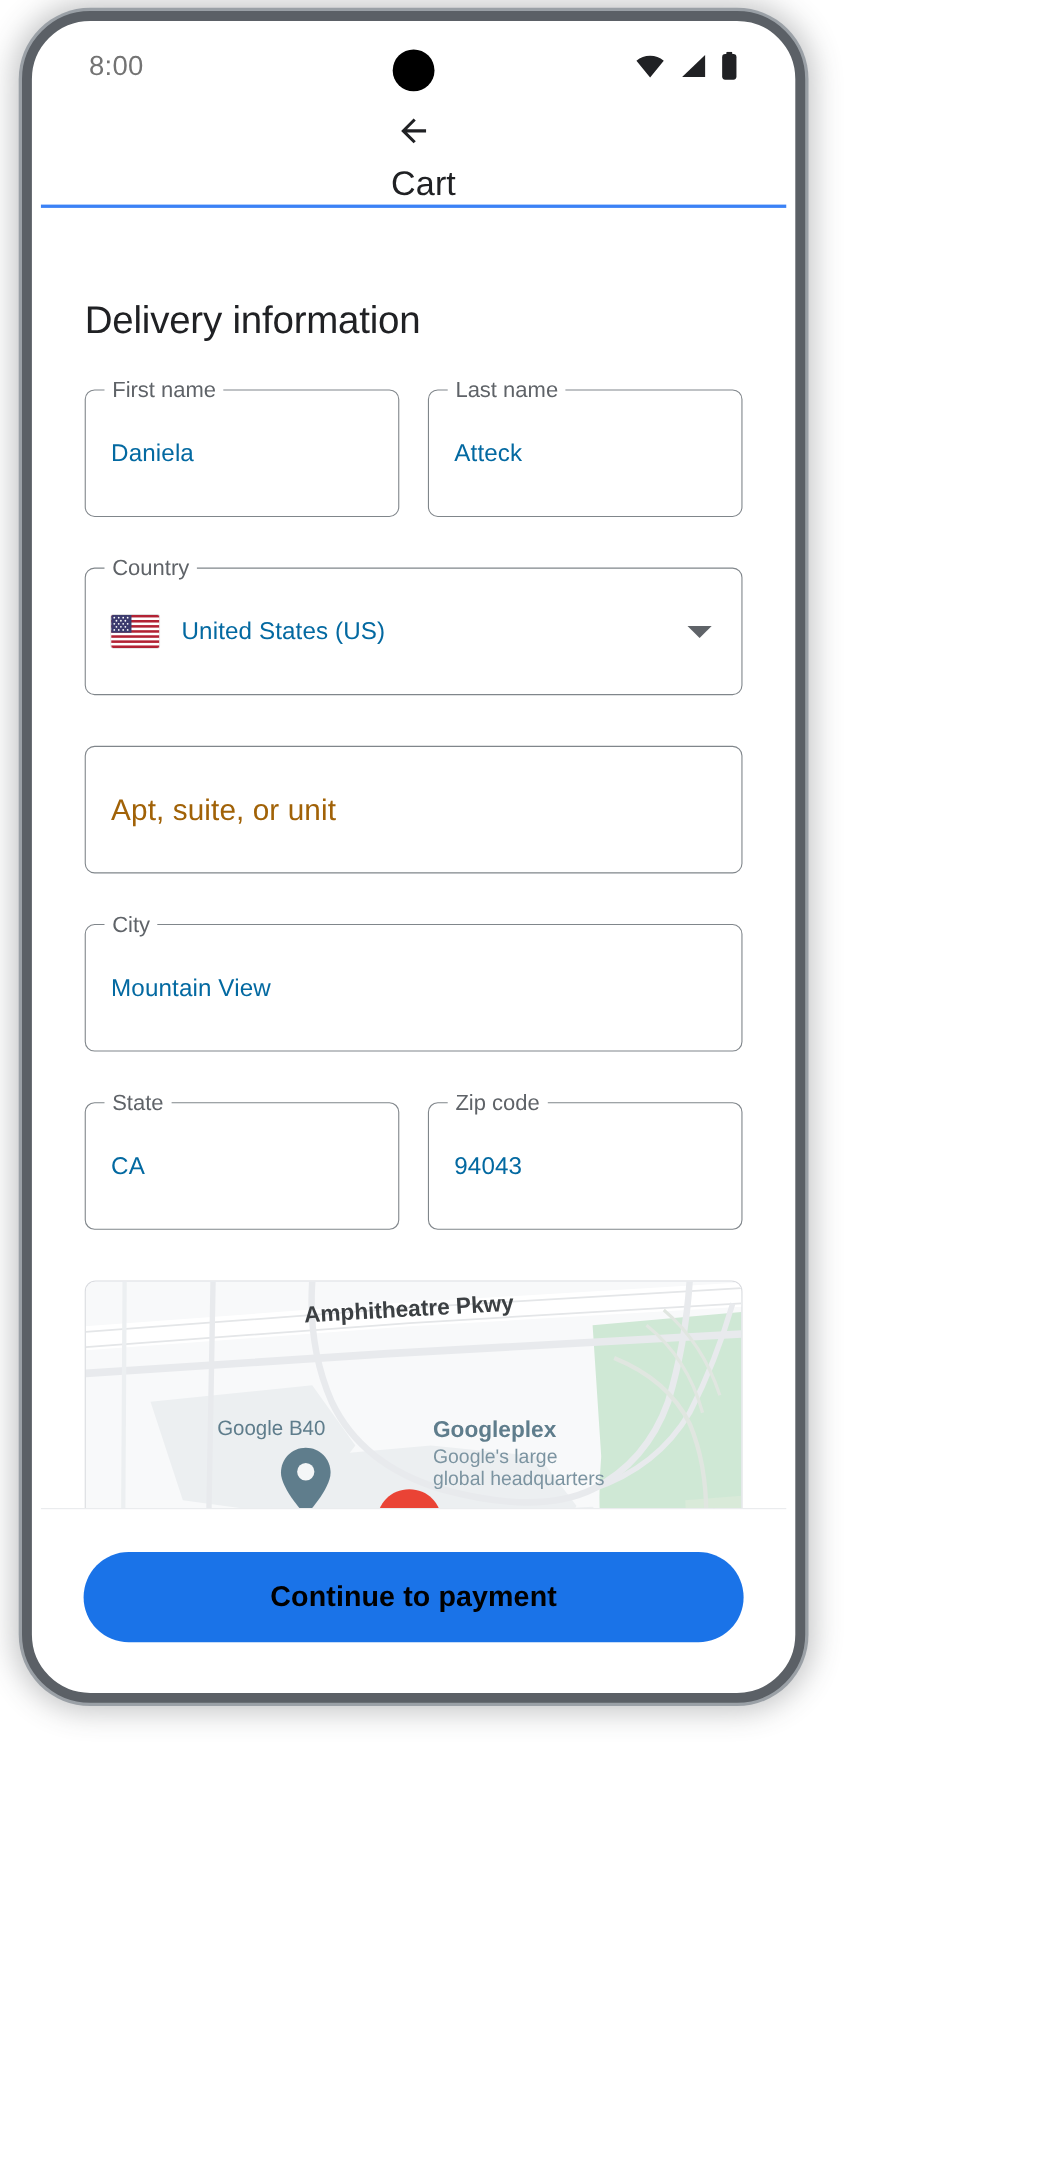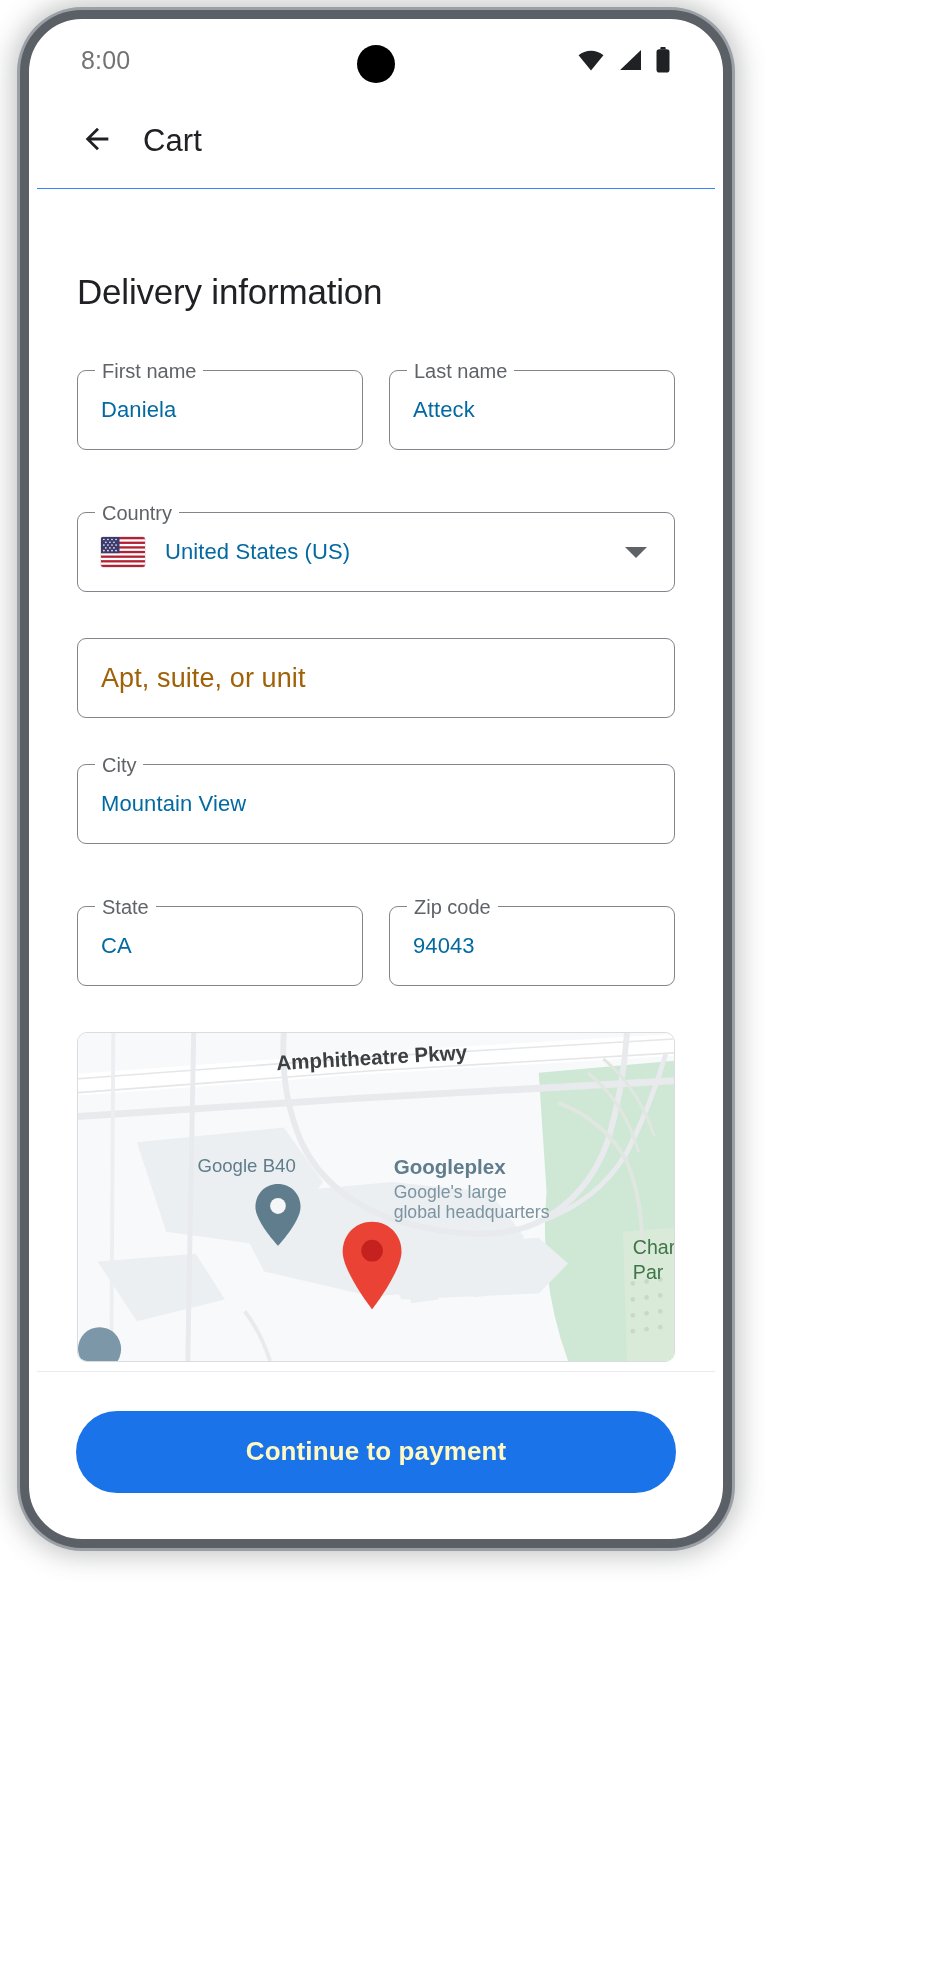--- a/index.html
+++ b/index.html
@@ -52,22 +52,23 @@
   }
   .status-icons { display: flex; align-items: center; gap: 12px; }
   .status-icons svg { display: block; }
 
   
   .appbar {
     position: absolute; left: 0; top: 66px;
     width: 100%; height: 96px;
     display: flex; align-items: center;
     padding: 0 32px;
-    border-bottom: 1px solid #3b82f6;
-    background: #ffffff;
+    border-bottom: 3px solid #3b82f6;
+    background: #ffffff;
+    flex-direction: column;
   }
   .back-btn {
     width: 56px; height: 56px;
     display: flex; align-items: center; justify-content: center;
     border-radius: 50%; cursor: pointer;
   }
   .appbar-title {
     font-size: 31px; color: #202124;
     margin-left: 18px; letter-spacing: .1px;
   }
@@ -82,29 +83,28 @@
   .section-title {
     font-size: 35px; color: #202124;
     margin: 82px 0 42px 0; letter-spacing: -.2px;
   }
 
   
   .row { display: flex; gap: 26px; }
   .field {
     position: relative;
     flex: 1;
-    height: 80px;
+    height: 116px;
     border: 1.6px solid #80868b;
     border-radius: 9px;
     margin-bottom: 46px;
     display: flex; align-items: center;
     padding: 0 23px;
     background: #ffffff;
     cursor: text;
-    margin-top: 16px;
   }
   .field-label {
     position: absolute;
     top: -12px; left: 17px;
     padding: 0 7px;
     background: #ffffff;
     font-size: 20px; color: #5f6368;
     line-height: 24px;
     white-space: nowrap;
   }
@@ -151,21 +151,21 @@
     position: absolute; left: 0; right: 0; bottom: 0;
     height: 160px;
     background: #ffffff;
     border-top: 1px solid #e8eaed;
     display: flex; align-items: center; justify-content: center;
   }
   .cta {
     width: 600px; height: 82px;
     border-radius: 41px;
     background: #1a73e8;
-    color: #fef9c3;
+    color: #000000;
     font-size: 26px; font-weight: bold;
     display: flex; align-items: center; justify-content: center;
     border: none; cursor: pointer;
     letter-spacing: .1px;
     font-family: "Liberation Sans", sans-serif;
   }
 </style>
 </head>
 <body>
 

